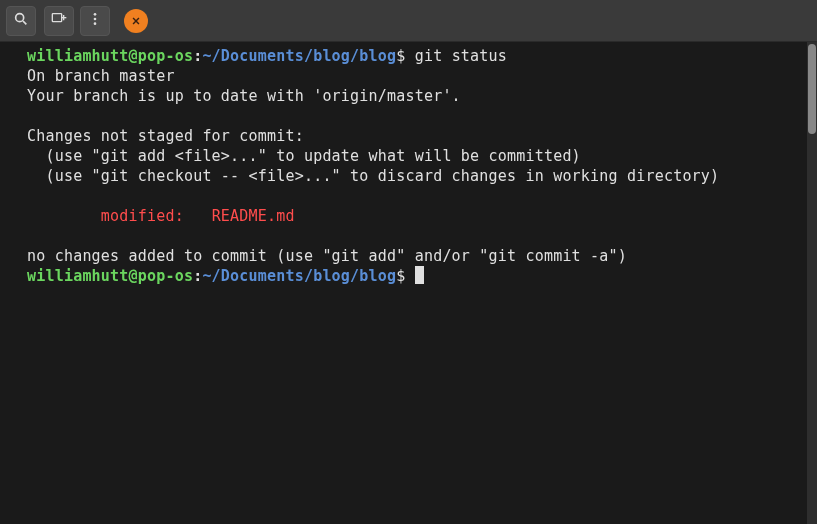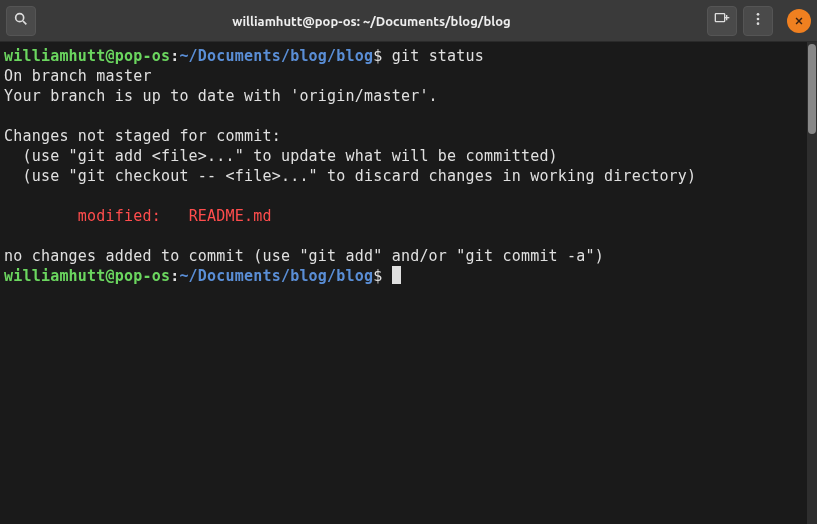--- a/index.html
+++ b/index.html
@@ -64,20 +64,21 @@
       margin-left: 8px;
     }
     .close-btn svg {
       width: 10px;
       height: 10px;
     }
     .terminal-area {
       position: relative;
       height: calc(524px - 42px);
       display: flex;
+      margin-left: 23px;
     }
     .terminal {
       flex: 1;
       background: #1a1a1a;
       color: #e0e0e0;
       font-size: 15px;
       line-height: 20px;
       padding: 4px 4px;
       white-space: pre;
       font-family: 'DejaVu Sans Mono', 'Liberation Mono', 'Courier New', monospace;
@@ -116,21 +117,20 @@
 
 <div class="titlebar">
   <div class="titlebar-btn">
     <span>
       <svg viewBox="0 0 24 24" fill="none" stroke="currentColor" stroke-width="2.5">
         <circle cx="10" cy="10" r="6"></circle>
         <line x1="15" y1="15" x2="20" y2="20"></line>
       </svg>
     </span>
   </div>
-  <div class="titlebar-title">williamhutt@pop-os: ~/Documents/blog/blog</div>
   <div class="titlebar-right">
     <div class="titlebar-btn">
       <span>
         <svg viewBox="0 0 24 24" fill="none" stroke="currentColor" stroke-width="2">
           <rect x="2" y="4" width="14" height="12" rx="1"></rect>
           <line x1="19" y1="6" x2="19" y2="14"></line>
           <line x1="15" y1="10" x2="23" y2="10"></line>
         </svg>
       </span>
     </div>

